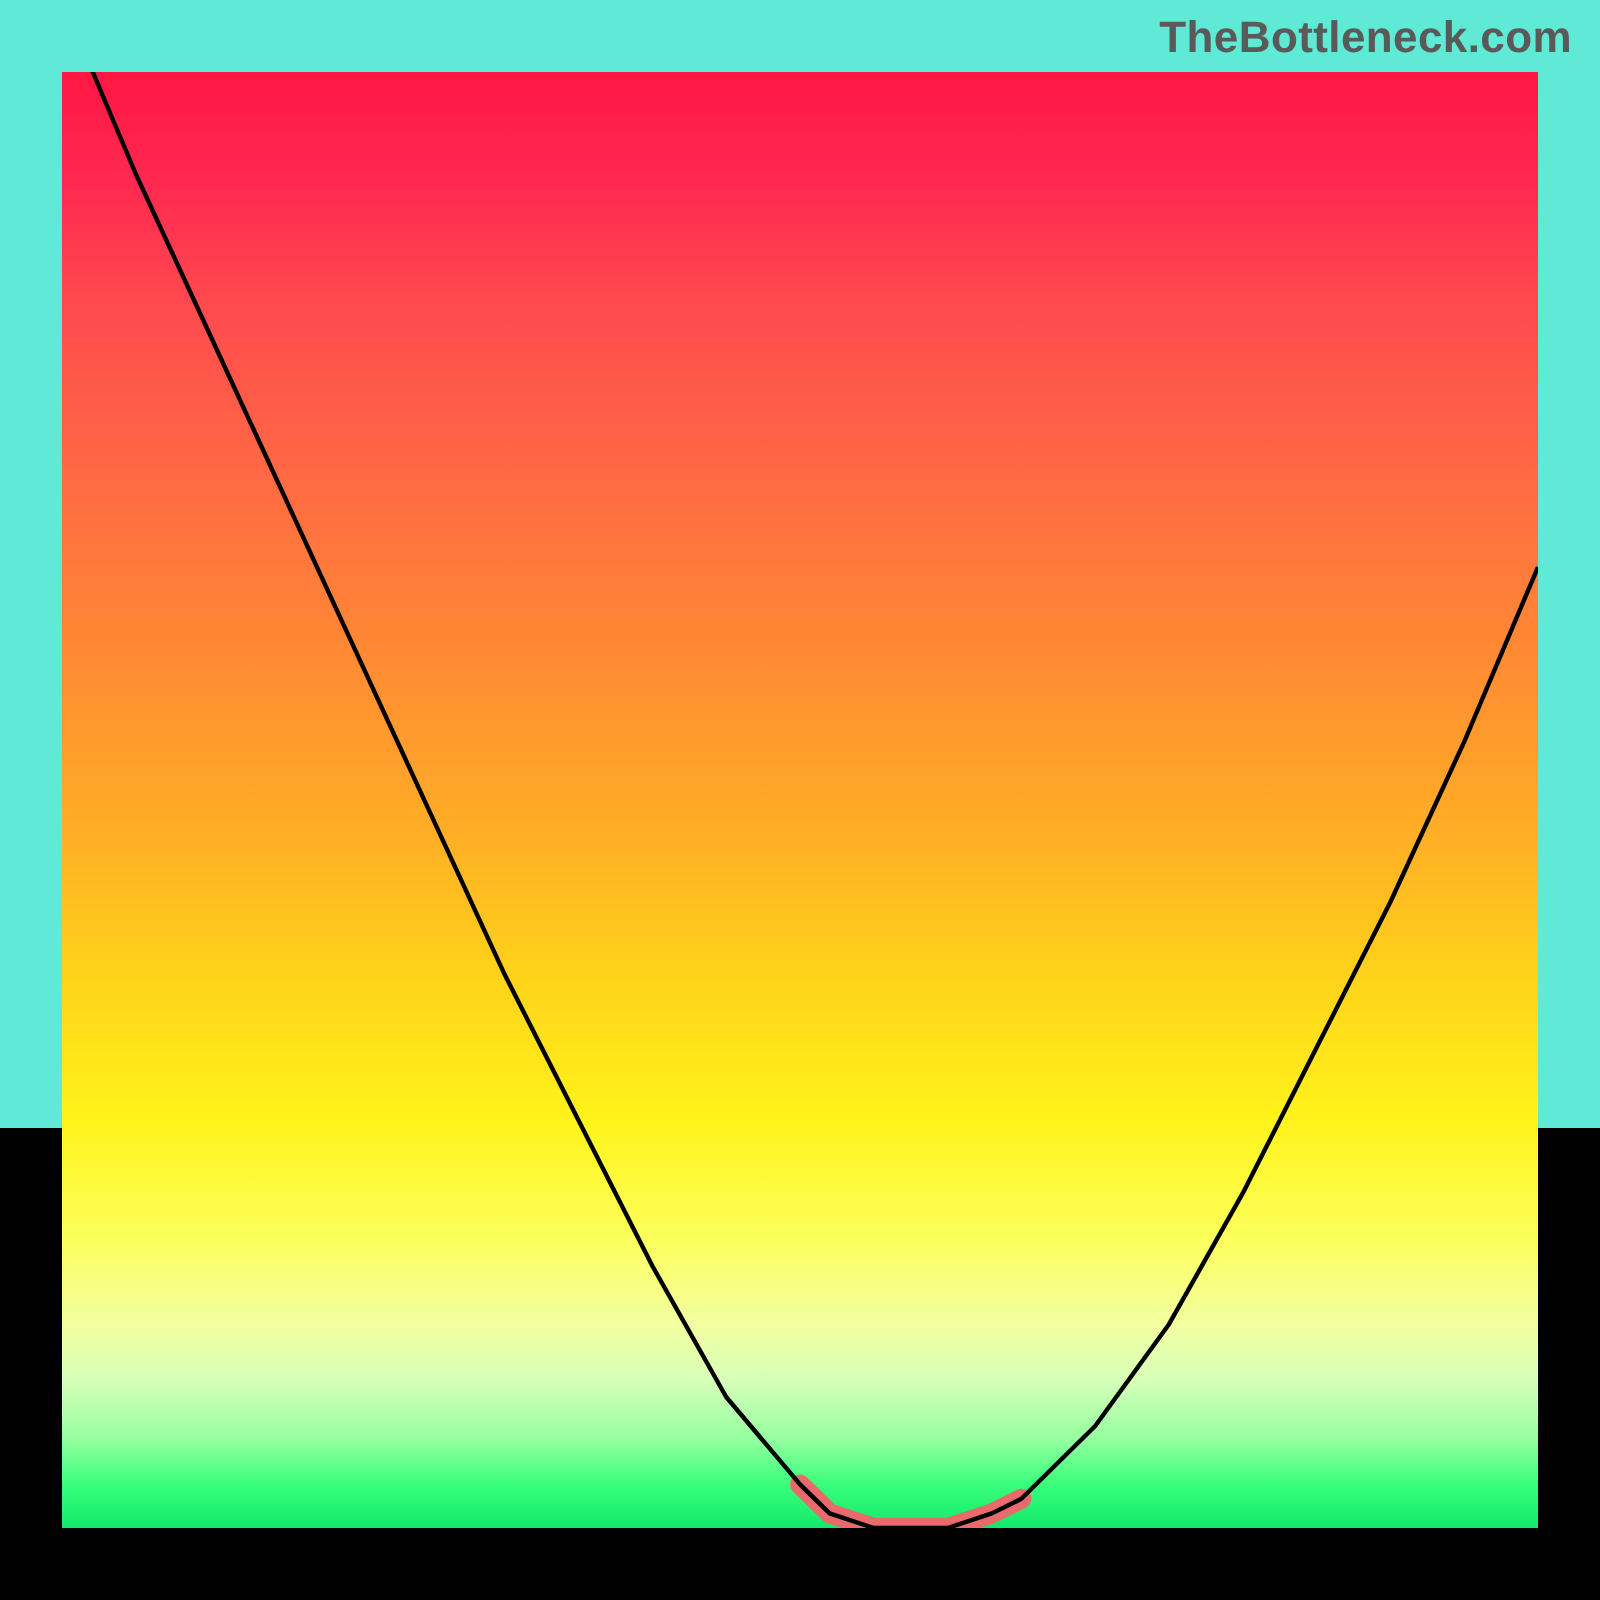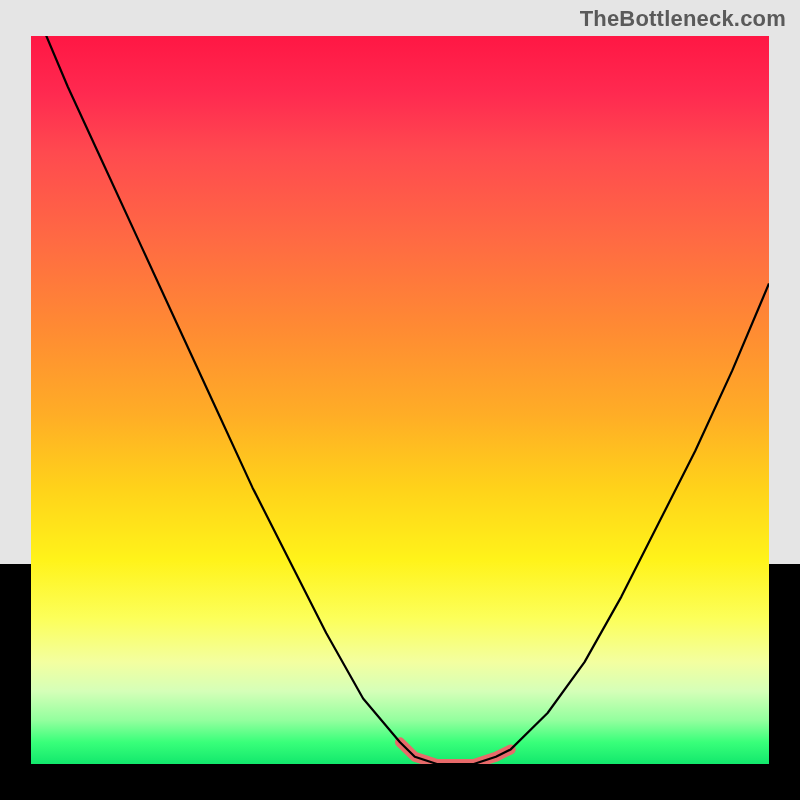--- a/index.html
+++ b/index.html
@@ -8,21 +8,21 @@
     width: 800px;
     height: 800px;
     background: #000000;
     font-family: Arial, Helvetica, sans-serif;
     overflow: hidden;
   }
   .frame {
     position: relative;
     width: 800px;
     height: 564px;
-    background: #e5e5e5;
+    background: #5eead4;
   }
   .watermark {
     position: absolute;
     top: 6px;
     right: 14px;
     color: #5a5a5a;
     font-size: 22px;
     font-weight: 600;
     letter-spacing: 0.2px;
     z-index: 10;

